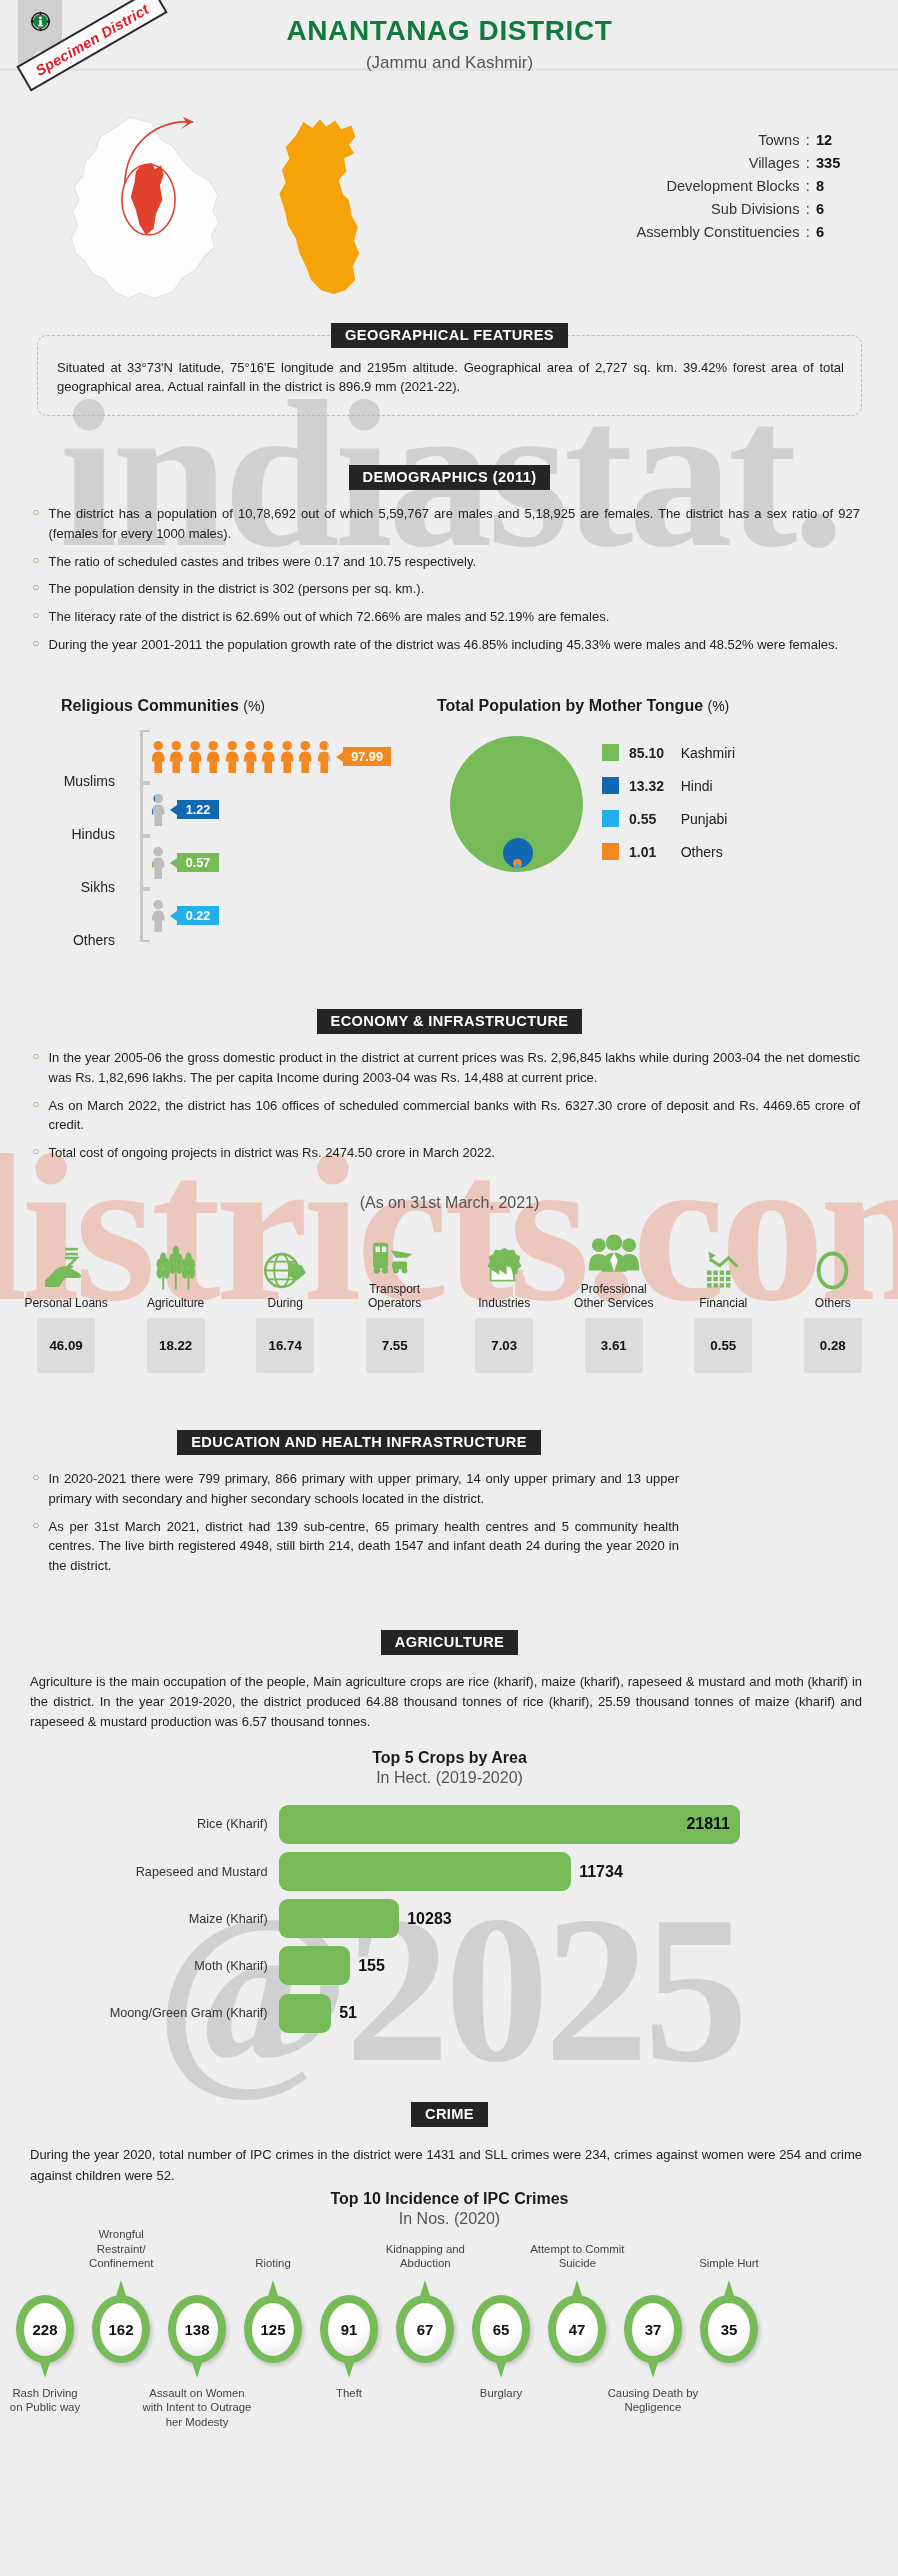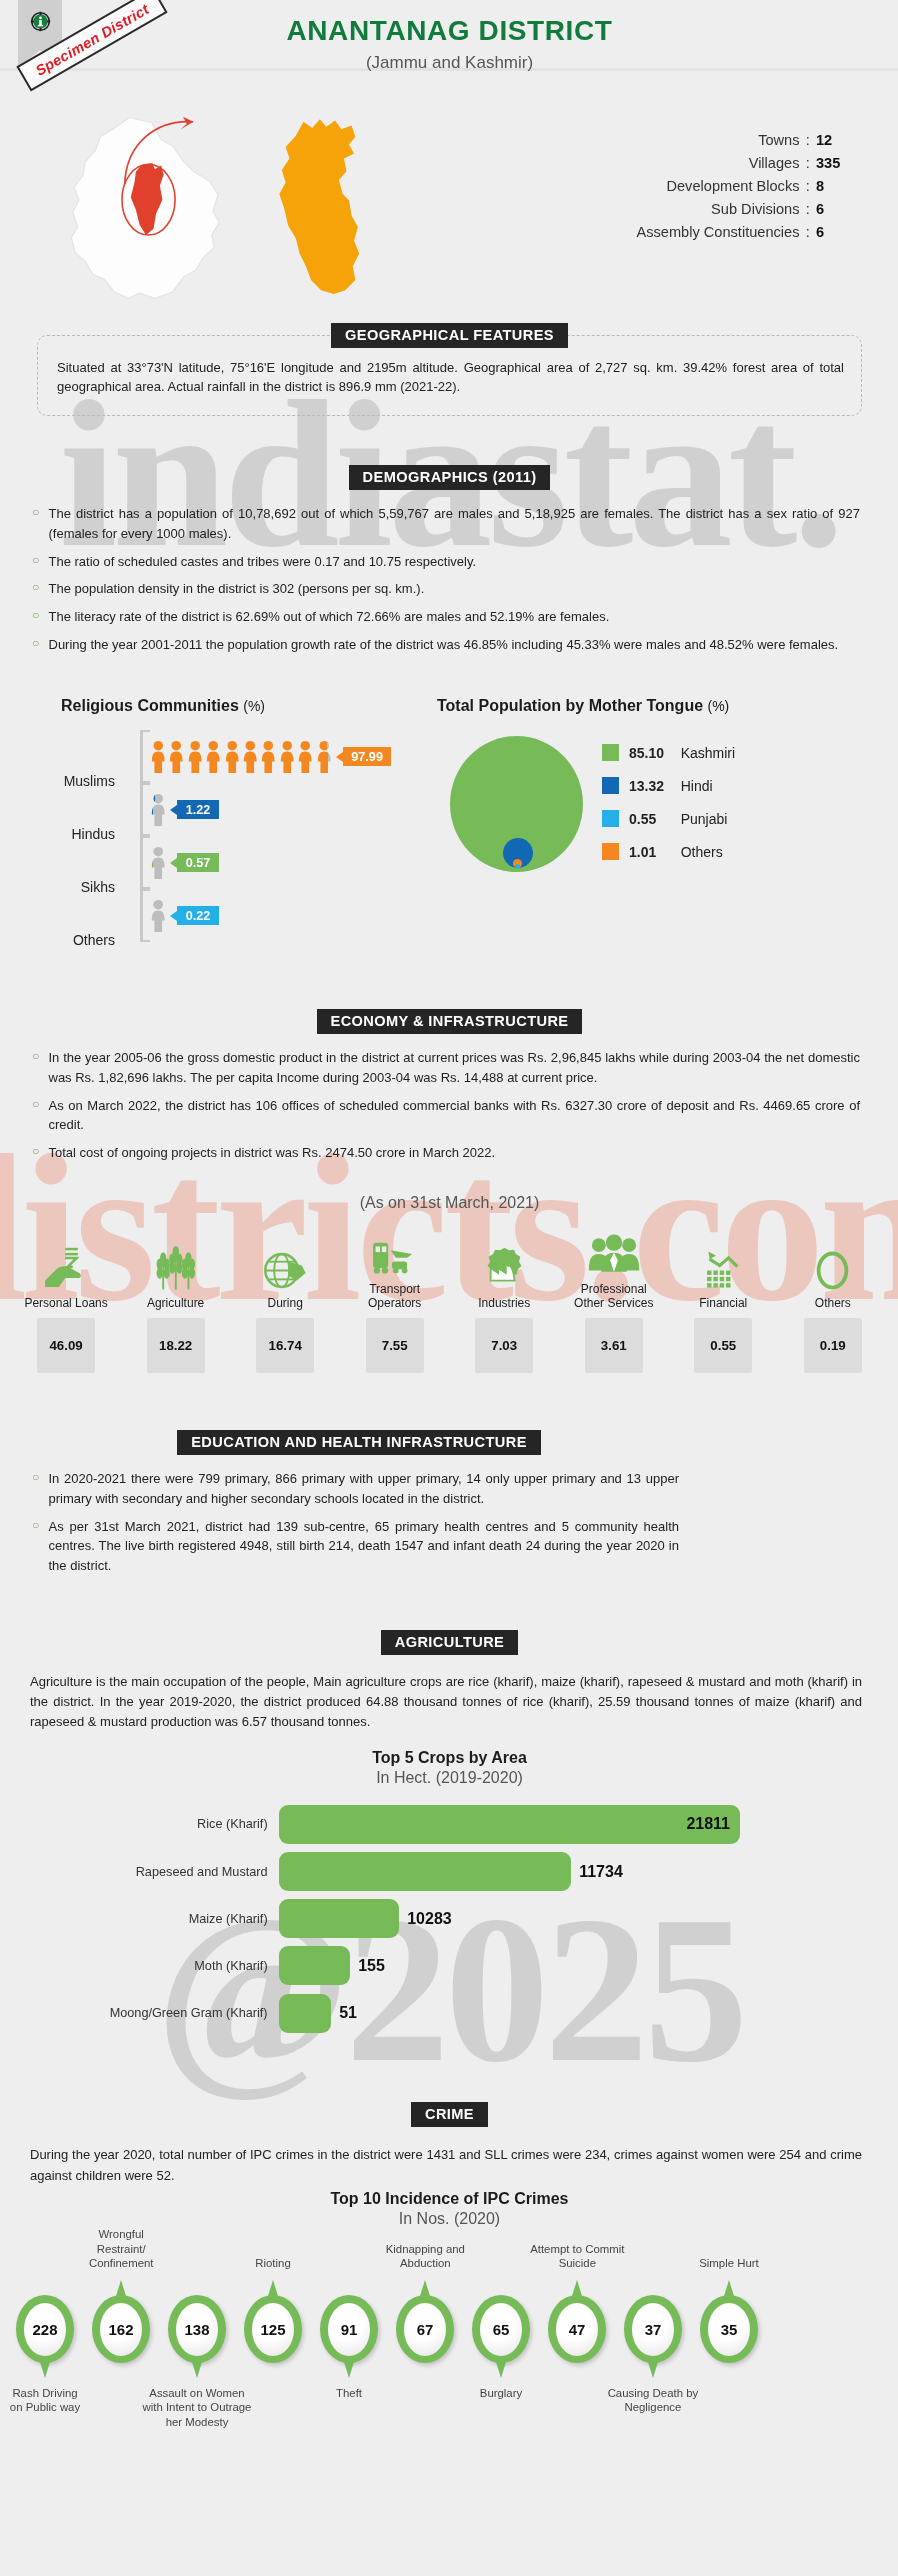--- a/index.html
+++ b/index.html
@@ -616,21 +616,21 @@
     </div>
 
     <div class="occ-col">
       <div class="occ-ico">
         <svg width="53" height="46" viewBox="0 0 84 72">
           <ellipse cx="42" cy="40" rx="22" ry="27" fill="none" stroke="#76bb58" stroke-width="6"></ellipse>
         </svg>
       </div>
       <div class="occ-name">Others</div>
       <div class="occ-valwrap">
-            <div class="occ-val">0.19</div>
+            <div class="occ-val">0.28</div>
           </div>
     </div>
 
   </div>
 </div>
 
 <div style="position:absolute; left:0; top:1402px; width:718px;">
   <div class="chip-wrap">
     <span class="chip">EDUCATION AND HEALTH INFRASTRUCTURE</span>
   </div>

